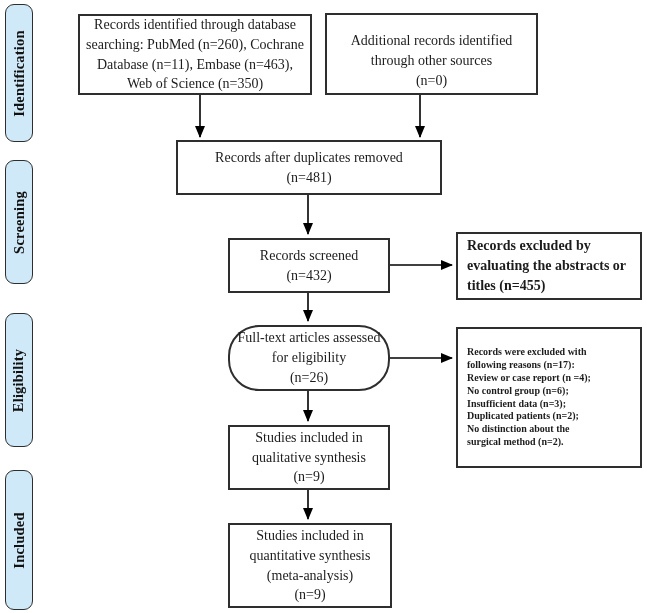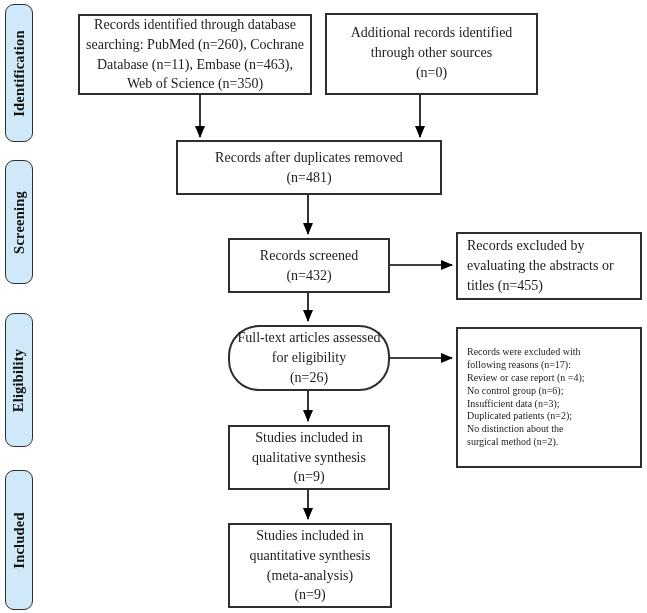--- a/index.html
+++ b/index.html
@@ -25,26 +25,27 @@
     background: #ffffff;
     display: flex;
     align-items: center;
     justify-content: center;
     text-align: center;
     font-size: 14px;
     line-height: 1.42;
     padding: 1px 3px;
   }
   .fbox .txt { white-space: pre-line; }
-  .top-al { align-items: flex-start; padding-top: 8px; }
+  .top-al { align-items: flex-start; padding-top: 16px; }
   .left-al {
     justify-content: flex-start;
     text-align: left;
     padding-left: 9px;
     padding-right: 2px;
+    font-weight: bold;
   }
   .tight {
     font-size: 10px;
     line-height: 1.29;
   }
   .stage {
     position: absolute;
     left: 5px;
     width: 28px;
     box-sizing: border-box;

